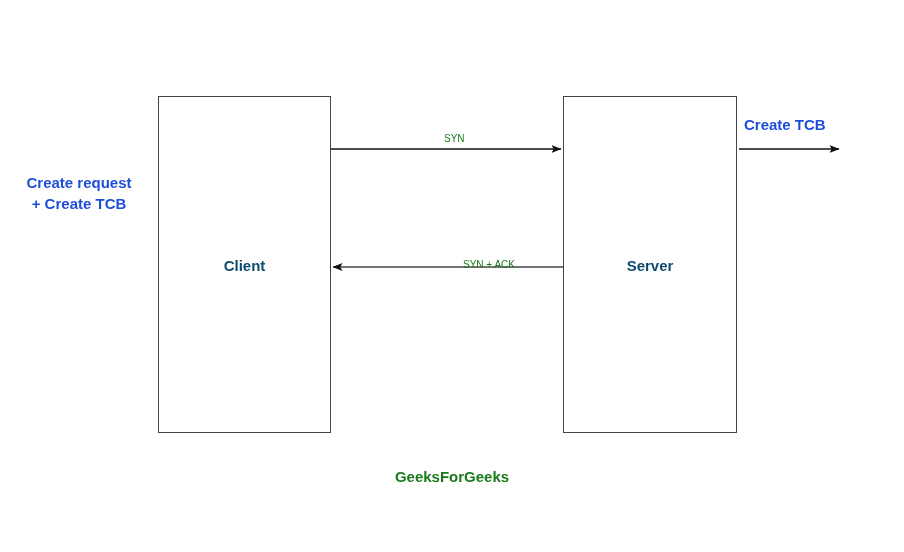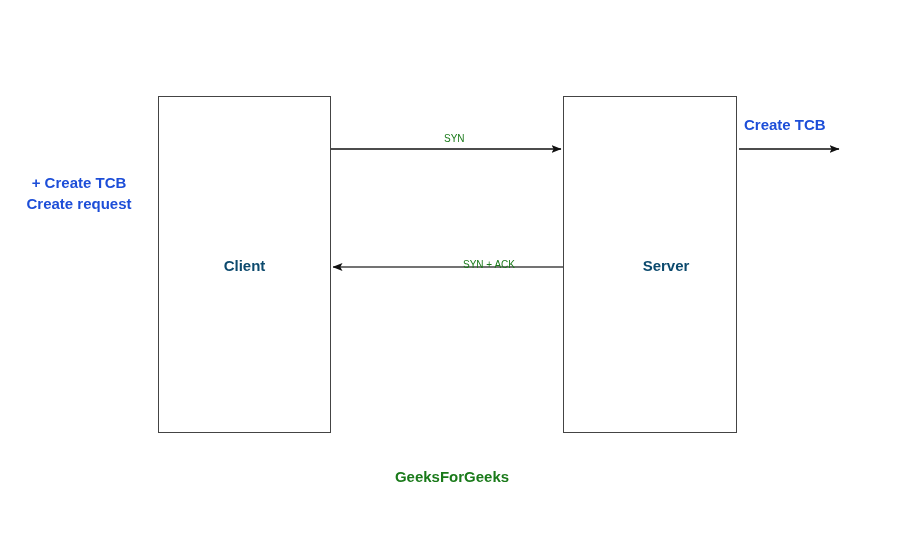--- a/index.html
+++ b/index.html
@@ -47,21 +47,20 @@
   }
   #client-label {
     left: 158px;
     top: 257px;
     width: 173px;
   }
   #server-label {
     left: 563px;
     top: 257px;
     width: 174px;
-    margin-left: 16px;
   }
   
   .annotation {
     position: absolute;
     color: #1d4ed8;
     font-weight: bold;
     font-size: 15px;
     line-height: 21px;
     white-space: nowrap;
   }
@@ -151,22 +150,22 @@
     </g>
   </svg>
 
   <div id="client-box" class="node-box"></div>
   <div id="client-label" class="node-label">Client</div>
 
   <div id="server-box" class="node-box"></div>
   <div id="server-label" class="node-label">Server</div>
 
   <div id="left-annotation" class="annotation">
+    <span class="ann-line">Create request</span>
     <span class="ann-line">+ Create TCB</span>
-    <span class="ann-line">Create request</span>
   </div>
 
   <div id="right-annotation" class="annotation">Create TCB</div>
 
   <div id="syn-label" class="arrow-label">SYN</div>
 
   <div id="synack-label" class="arrow-label">SYN + ACK</div>
 
   <div id="watermark">GeeksForGeeks</div>
 

